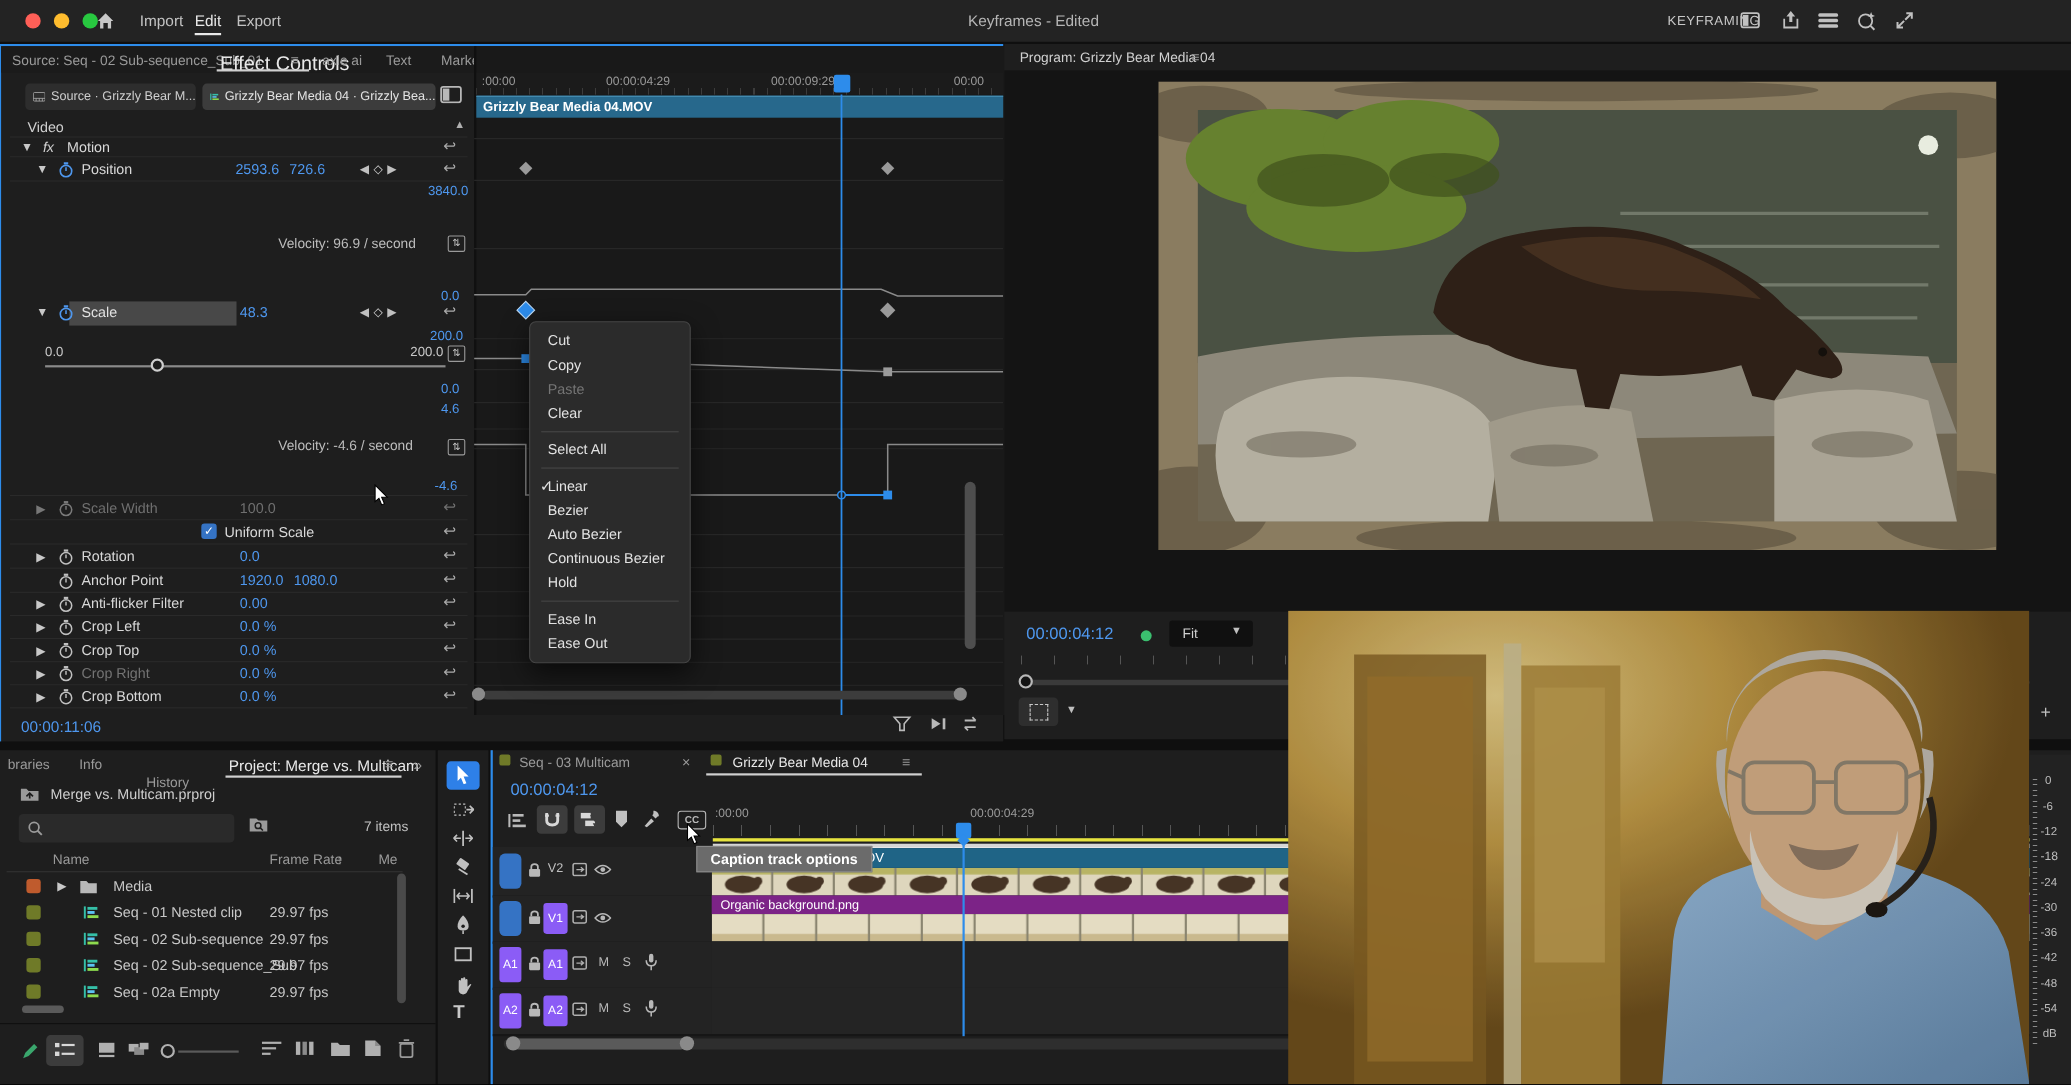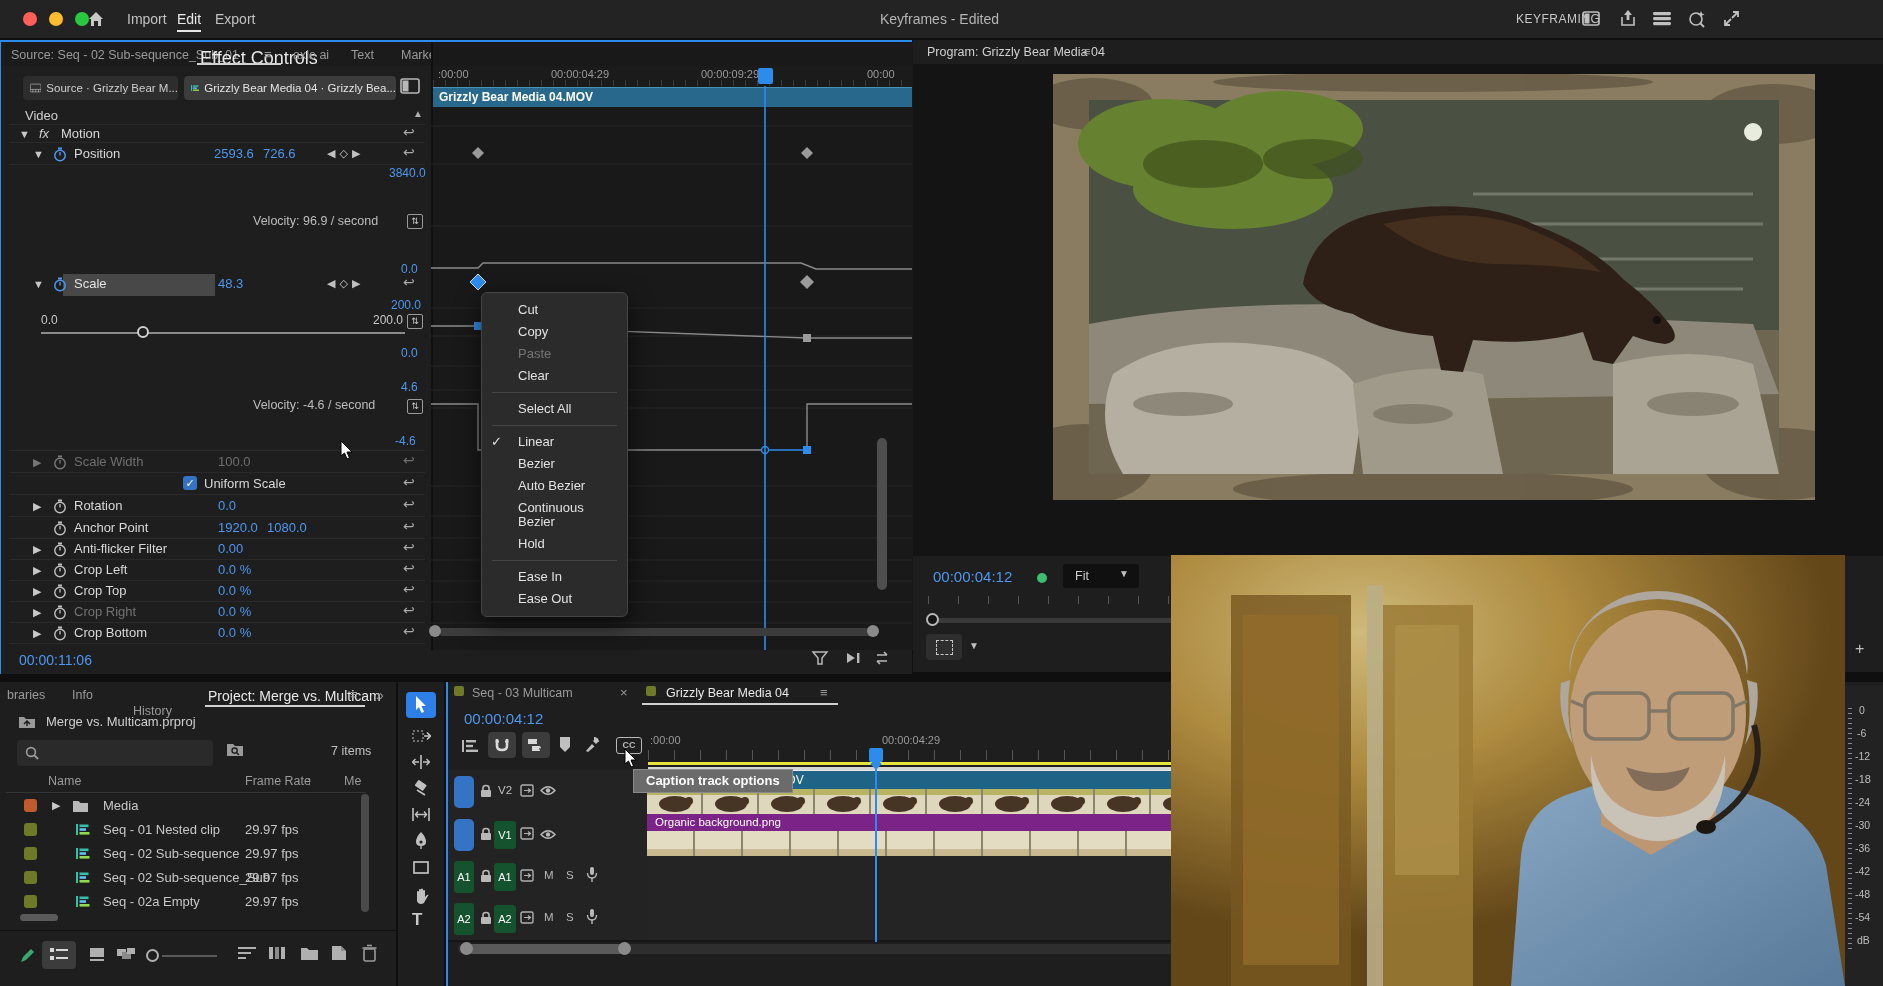--- a/index.html
+++ b/index.html
@@ -14,24 +14,24 @@
   .small{font-size:11px;}
   .panel{background:#1e1e1e;}
   .chip{width:13px;height:13px;border-radius:3px;display:inline-block;}
   .reset{color:#a8a8a8;font-size:14px;}
   .navkf{color:#c0c0c0;font-size:11px;letter-spacing:4px;}
   .gbox{width:14px;height:13px;border:1px solid #9a9a9a;border-radius:2px;color:#c8c8c8;
     font-size:9px;line-height:12px;text-align:center;}
   .vlab{position:absolute;right:459px;color:#4e97ee;font-size:12px;}
   .ecline{position:absolute;left:8px;width:416px;height:1px;background:#2a2a2a;}
   .tabu{position:absolute;height:2px;background:#d0d0d0;}
-  .menu-item{padding:4px 12px 4px 36px;color:#e2e2e2;font-size:13px;line-height:14px;position:relative;}
+  .menu-item{padding:4px 12px 4px 16px;color:#e2e2e2;font-size:13px;line-height:14px;position:relative;}
   .menu-sep{height:1px;background:#464646;margin:5px 10px;}
   .toolico{width:30px;height:24px;display:flex;align-items:center;justify-content:center;}
-  .trackbtn{background:#14532d;color:#fff;border-radius:3px;font-size:11px;text-align:center;}
+  .trackbtn{background:#8b5cf6;color:#fff;border-radius:3px;font-size:11px;text-align:center;}
   svg{display:block;}
 </style>
 </head>
 <body>
 
 <div id="stage">
 
   <div class="r panel" style="left:0;top:0;width:1883px;height:38px;background:#232323;">
     <div class="r" style="left:23px;top:12px;width:14px;height:14px;border-radius:50%;background:#ff5f57;"></div>
     <div class="r" style="left:49px;top:12px;width:14px;height:14px;border-radius:50%;background:#febc2e;"></div>
@@ -162,21 +162,21 @@
     <div class="r navkf" style="left:326px;top:235px;">◀<span style="color:#cfcfcf;">◇</span>▶</div>
     <div class="r txt reset" style="left:402px;top:232px;">↩</div>
 
     <div class="r txt blue" style="left:390px;top:256px;font-size:12px;">200.0</div>
     <div class="r txt" style="left:40px;top:271px;color:#c8c8c8;font-size:12px;">0.0</div>
     <div class="r txt" style="left:372px;top:271px;color:#c8c8c8;font-size:12px;">200.0</div>
     <div class="r gbox" style="left:406px;top:272px;">⇅</div>
     <div class="r" style="left:40px;top:290px;width:364px;height:2px;background:#8a8a8a;"></div>
     <div class="r" style="left:136px;top:284px;width:12px;height:12px;border-radius:50%;border:2px solid #cfcfcf;background:#1e1e1e;box-sizing:border-box;"></div>
     <div class="r txt blue" style="left:400px;top:304px;font-size:12px;">0.0</div>
-    <div class="r txt blue" style="left:400px;top:338px;font-size:12px;">4.6</div>
+    <div class="r txt blue" style="left:400px;top:322px;font-size:12px;">4.6</div>
     <div class="r txt" style="left:252px;top:356px;color:#bdbdbd;font-size:12.5px;">Velocity: -4.6 / second</div>
     <div class="r gbox" style="left:406px;top:357px;">⇅</div>
     <div class="r txt blue" style="left:394px;top:392px;font-size:12px;">-4.6</div>
     <div class="ecline" style="top:408px;"></div>
 
     <div class="r txt" style="left:32px;top:414px;color:#777;font-size:11px;">▶</div>
     <div class="r" style="left:52px;top:413px;">
       <svg width="14" height="15" viewBox="0 0 14 15">
           <circle cx="7" cy="8.5" r="5.2" fill="none" stroke="#7a7a7a" stroke-width="1.4"></circle>
           <line x1="7" y1="8.5" x2="7" y2="5" stroke="#7a7a7a" stroke-width="1.3"></line>

